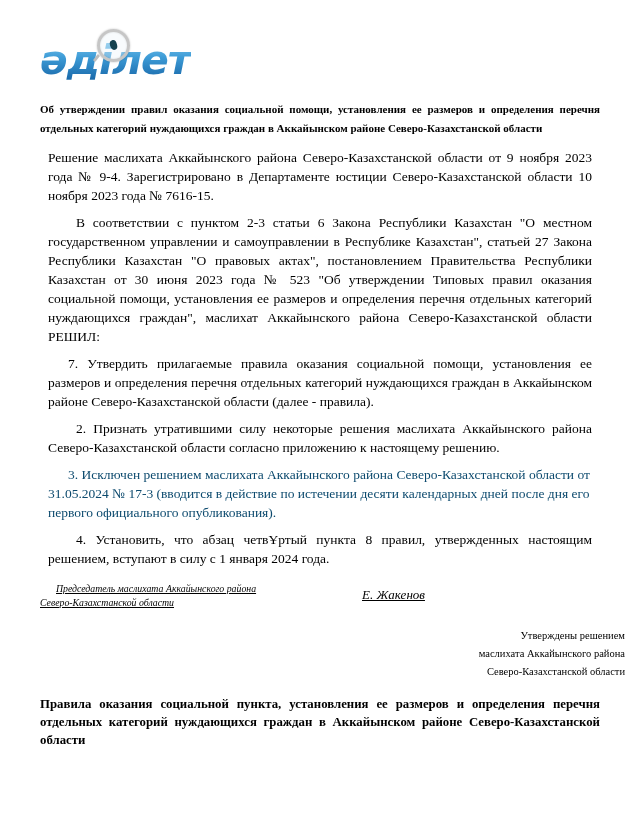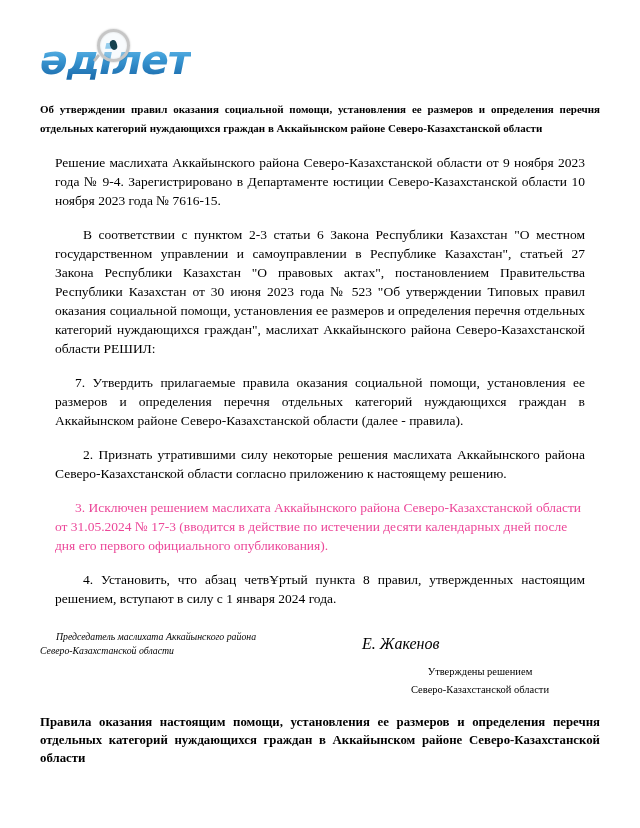--- a/index.html
+++ b/index.html
@@ -73,56 +73,57 @@
     font-size: 11px;
     font-weight: bold;
     line-height: 19px;
     text-align: justify;
     margin: 0 0 10px 0;
   }
   p.meta, p.body {
     font-size: 13.5px;
     line-height: 19px;
     text-align: justify;
-    margin: 15px;
+    margin: 8px;
   }
   p.indent   { text-indent: 28px; }
   p.indent-sm{ text-indent: 20px; }
   p.red {
-    color: #ec4899;
+    color: #0c4a6e;
     text-align: left;
     text-indent: 20px;
   }
 
   
   .sig-row {
     display: flex;
     align-items: flex-start;
-    margin-top: 22px;
+    margin-top: 14px;
+    text-decoration: underline;
   }
   .sig-left {
     flex: 0 0 278px;
     font-style: italic;
     font-size: 9.8px;
     line-height: 13.5px;
   }
   .sig-left .l1 { text-indent: 16px; }
   .sig-name {
     font-style: italic;
-    font-size: 16px;
+    font-size: 13px;
     margin-left: 44px;
     padding-top: 5px;
   }
   .approval {
     margin-left: 295px;
     width: 290px;
-    text-align: center;
+    text-align: right;
     font-size: 10.5px;
     line-height: 18px;
-    margin-top: 6px;
+    margin-top: 18px;
   }
 
   
   .rules-title {
     font-size: 12.8px;
     font-weight: bold;
     line-height: 18px;
     text-align: justify;
     margin: 14px 0 0 0;
   }
@@ -151,18 +152,19 @@
   <div class="sig-row">
     <div class="sig-left">
       <div class="l1">Председатель маслихата Аккайынского района</div>
       <div class="l2">Северо-Казахстанской области</div>
     </div>
     <div class="sig-name">Е. Жакенов</div>
   </div>
 
   <div class="approval">
     <div>Утверждены решением</div>
+    <div>маслихата Аккайынского района</div>
     <div>Северо-Казахстанской области</div>
   </div>
 
-  <h2 class="rules-title">Правила оказания настоящим помощи, установления ее размеров и определения перечня отдельных категорий нуждающихся граждан в Аккайынском районе Северо-Казахстанской области</h2>
+  <h2 class="rules-title">Правила оказания социальной пункта, установления ее размеров и определения перечня отдельных категорий нуждающихся граждан в Аккайынском районе Северо-Казахстанской области</h2>
 
 </div>
 
 </body></html>

